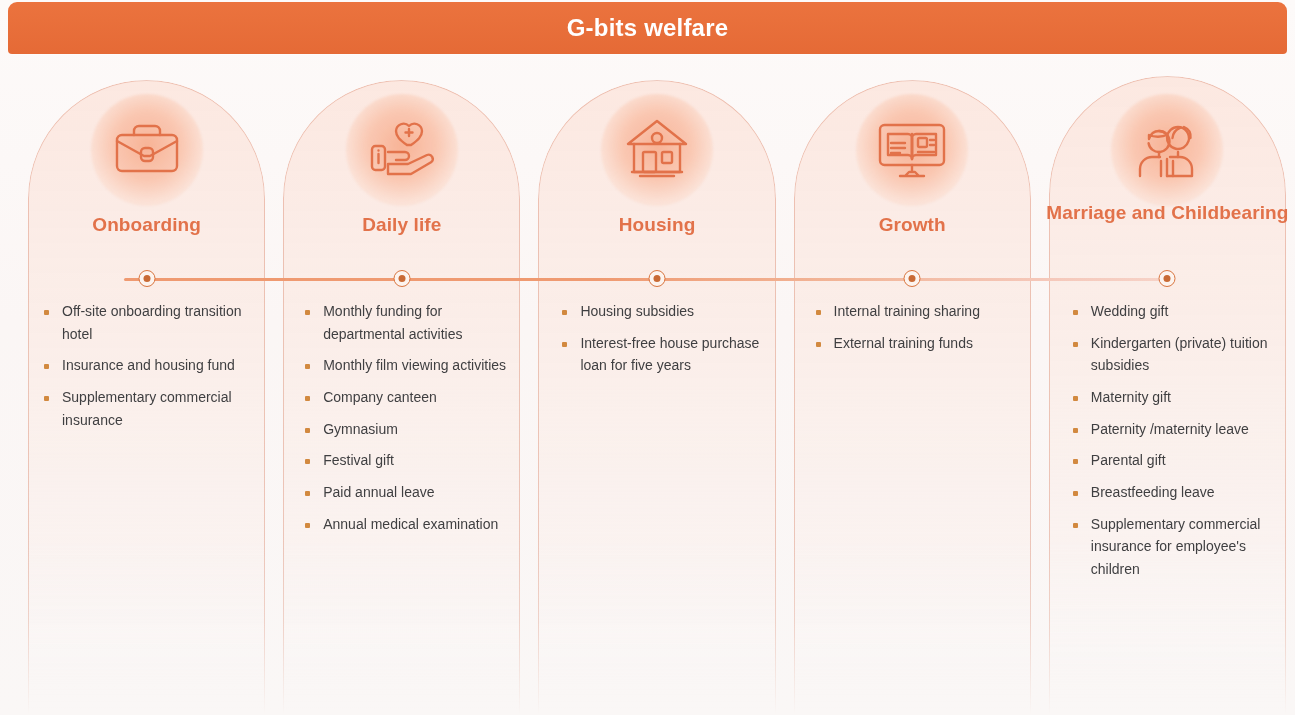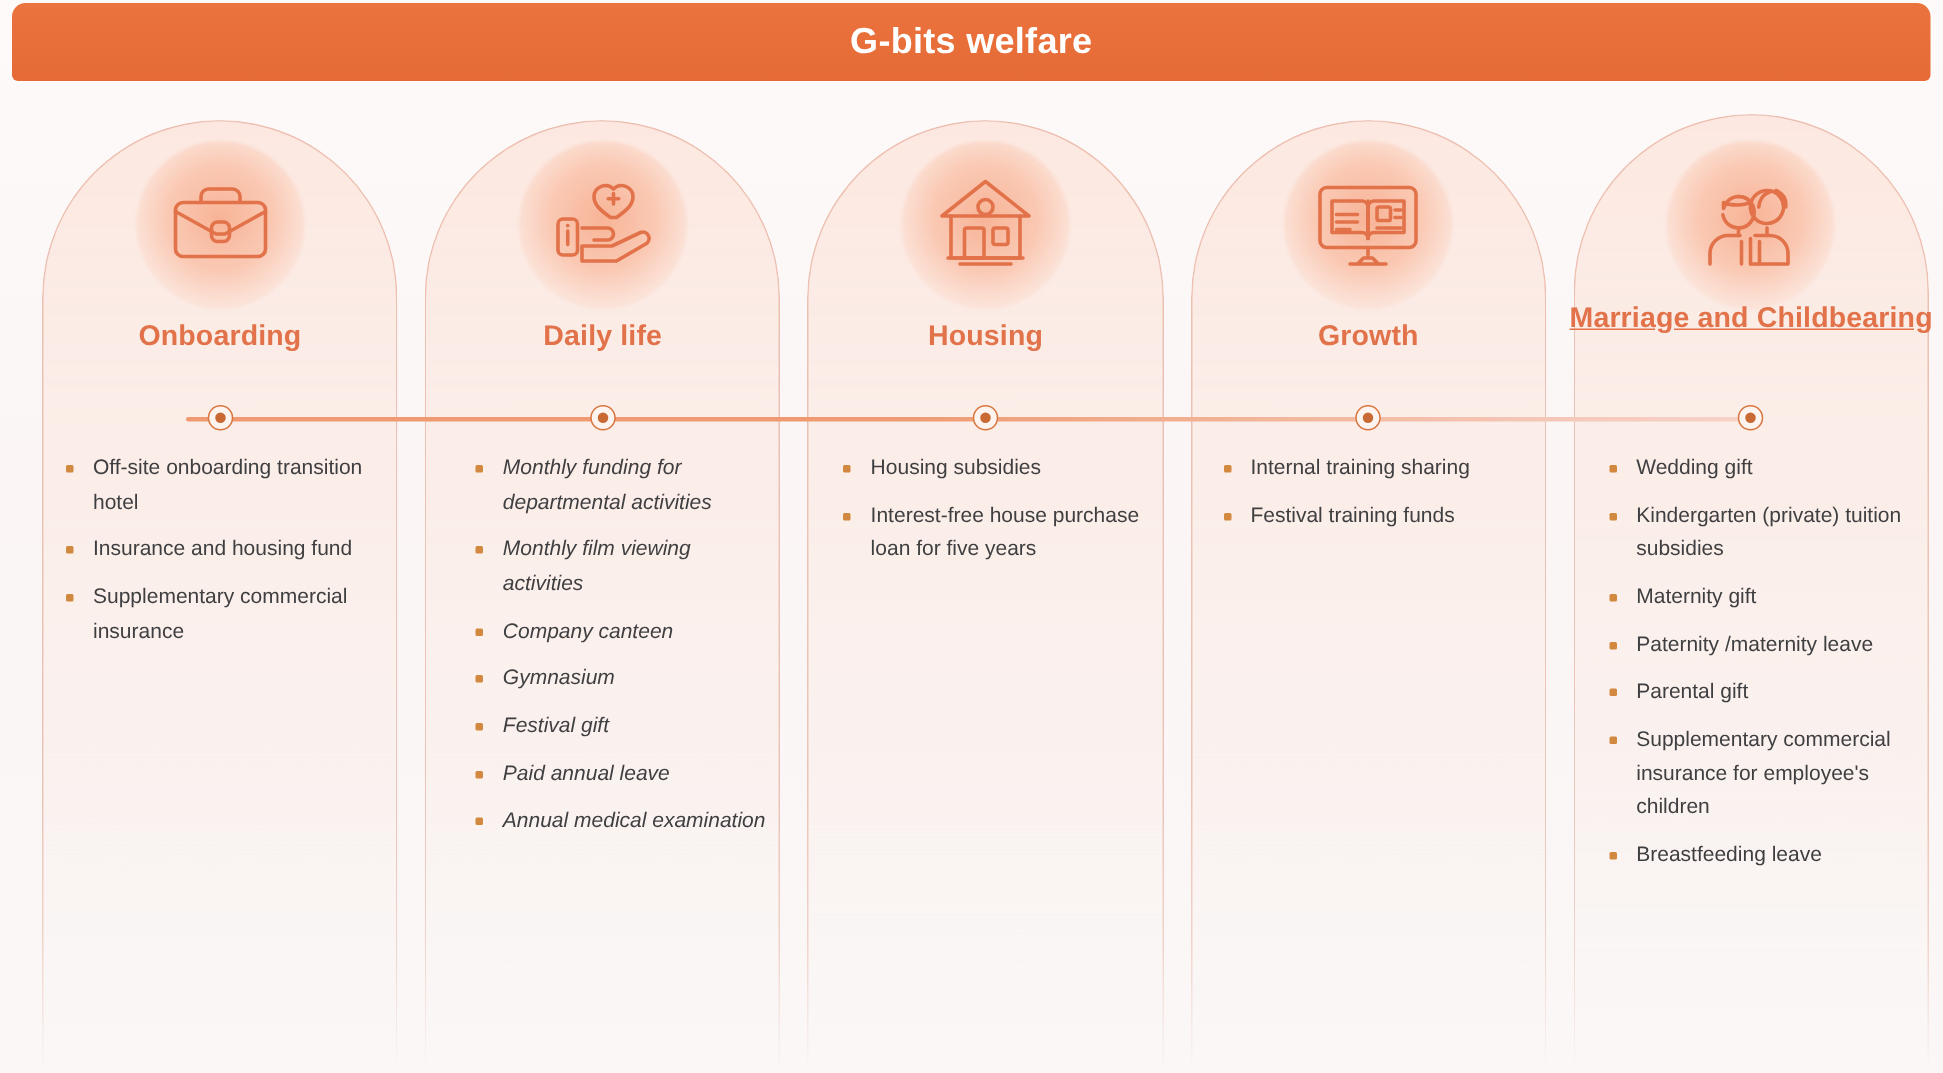--- a/index.html
+++ b/index.html
@@ -95,21 +95,21 @@
     position: absolute;
     left: 4px; right: 4px;
     top: 152px;
     text-align: center;
     color: #e2724a;
     font-size: 19px;
     font-weight: bold;
     line-height: 1.12;
     letter-spacing: .1px;
   }
-  .col-title.two-line { top: 140px; text-decoration: underline; }
+  .col-title.two-line { top: 140px; }
 
   
   .dot {
     position: absolute;
     left: 50%; top: 208px;
     transform: translateX(-50%);
     width: 17px; height: 17px;
     border-radius: 50%;
     background: #fdf4ef;
     border: 1.6px solid #d9753f;
@@ -153,21 +153,21 @@
   .list li::before {
     content: "";
     position: absolute;
     left: 3px; top: 10px;
     width: 5px; height: 5px;
     border-radius: 1px;
     background: #d2893f;
   }
   
   .col-1 .list { left: 22px; right: 18px; }
-  .col-2 .list { left: 40px; right: 12px; font-style: italic; }
+  .col-2 .list { left: 28px; right: 12px; }
   .col-3 .list { left: 30px; right: 14px; }
   .col-4 .list { left: 28px; right: 16px; }
   .col-5 .list { left: 30px; right: 6px; }
 </style>
 </head>
 <body>
 
 <div id="root">
 
   <div class="header-bar">
@@ -273,21 +273,21 @@
             <path d="M40 50v7M28 61h24M33 61l4-4h6l4 4"></path>
           </svg>
         </span>
       </div>
       <div class="col-title">Growth</div>
       <div class="dot">
           <i></i>
         </div>
       <ul class="list">
         <li>Internal training sharing</li>
-        <li>Festival training funds</li>
+        <li>External training funds</li>
       </ul>
     </div>
 
     <div class="col col-5">
       <div class="arch tall"></div>
       <div class="icon-wrap">
         <div class="glow"></div>
         <span class="glyph">
           <svg width="82" height="70" viewBox="0 0 82 70" fill="none" stroke="#e2724a" stroke-width="2.4" stroke-linecap="round" stroke-linejoin="round">
             <path d="M52 12a11 11 0 0 1 10.5 14.2A11 11 0 1 1 52 12z"></path>
@@ -304,19 +304,19 @@
       <div class="col-title two-line">Marriage and Childbearing</div>
       <div class="dot">
           <i></i>
         </div>
       <ul class="list">
         <li>Wedding gift</li>
         <li>Kindergarten (private) tuition subsidies</li>
         <li>Maternity gift</li>
         <li>Paternity /maternity leave</li>
         <li>Parental gift</li>
+        <li>Breastfeeding leave</li>
         <li>Supplementary commercial insurance for employee's children</li>
-        <li>Breastfeeding leave</li>
       </ul>
     </div>
 
   </div>
 </div>
 
 </body></html>

